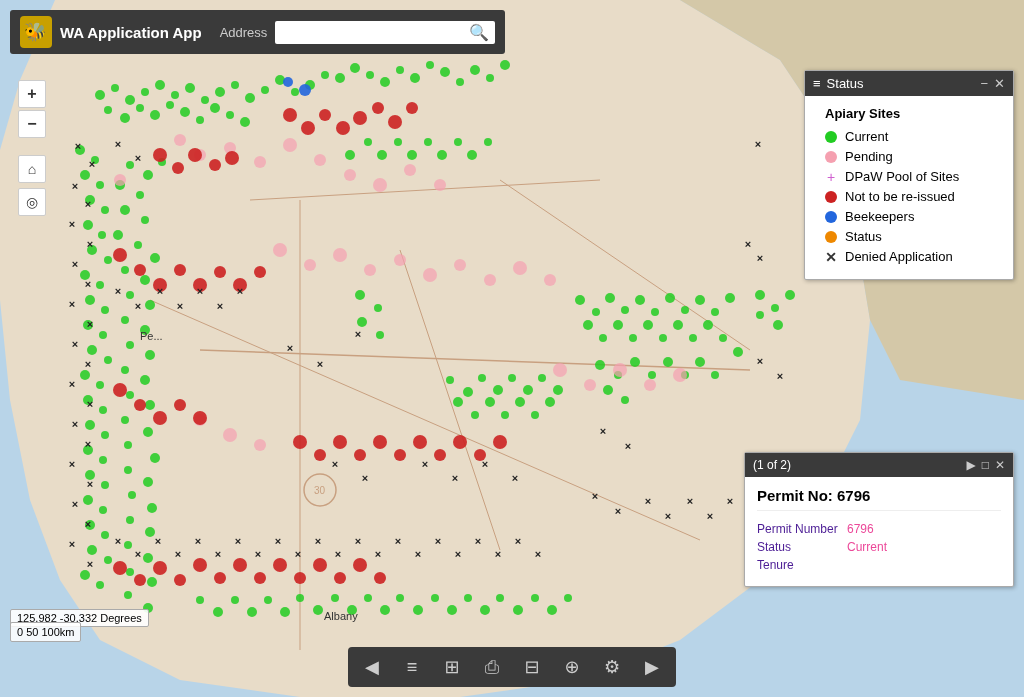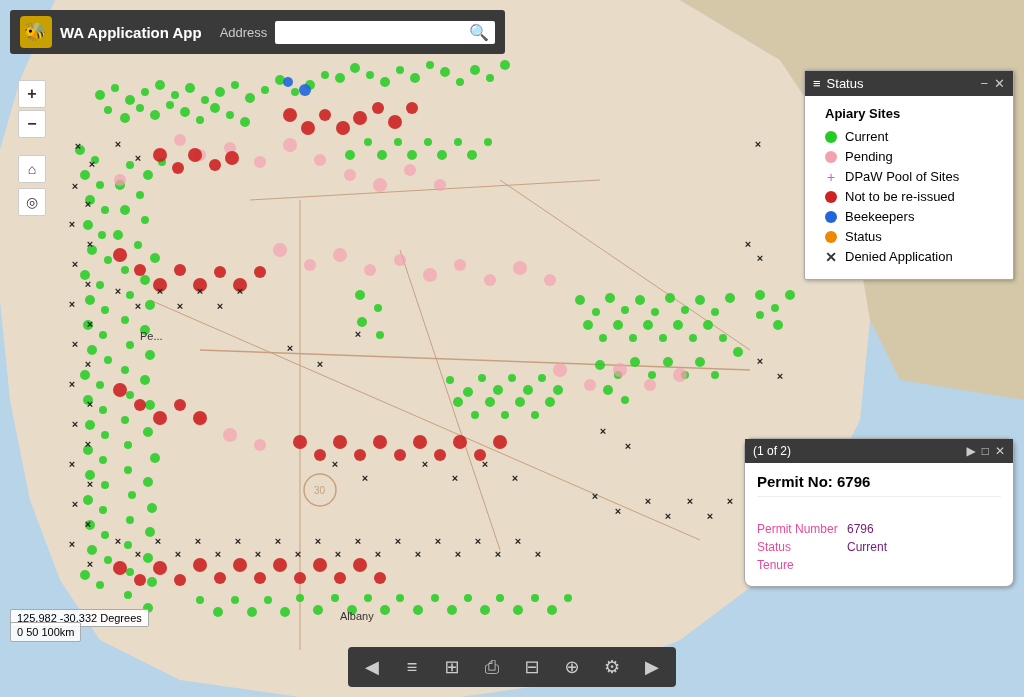--- a/index.html
+++ b/index.html
@@ -202,21 +202,21 @@
       flex-shrink: 0;
     }
 
     
     #popup-panel {
       position: absolute;
       bottom: 110px; right: 10px;
       width: 270px;
       background: white;
       border: 1px solid #aaa;
-      border-radius: 8px;
+      border-radius: 2px;
       z-index: 100;
       box-shadow: 1px 1px 4px rgba(0,0,0,0.3);
     }
 
     #popup-header {
       background: #3a3a3a;
       color: white;
       padding: 5px 8px;
       display: flex;
       align-items: center;
@@ -234,40 +234,40 @@
       color: #ccc;
     }
 
     #popup-body {
       padding: 10px 12px;
     }
 
     #popup-permit-no {
       font-size: 15px;
       font-weight: bold;
-      margin-bottom: 25px;
+      margin-bottom: 11px;
       padding-bottom: 6px;
       border-bottom: 1px solid #eee;
     }
 
     .popup-row {
       display: flex;
       font-size: 12px;
       margin-bottom: 4px;
       align-items: baseline;
     }
 
     .popup-label {
       width: 90px;
+      color: #4c1d95;
+      flex-shrink: 0;
+    }
+
+    .popup-value {
       color: #ec4899;
-      flex-shrink: 0;
-    }
-
-    .popup-value {
-      color: #701a75;
     }
 
     #popup-footer {
       padding: 6px 12px 8px;
       display: flex;
       justify-content: space-between;
       align-items: center;
     }
 
     #zoom-to-link {
@@ -325,21 +325,21 @@
       background: rgba(255,255,255,0.9);
       padding: 2px 6px;
       font-size: 11px;
       border: 1px solid #aaa;
       border-radius: 2px;
     }
 
     
     #albany-label {
       position: absolute;
-      bottom: 75px; left: 340px;
+      bottom: 75px; left: 324px;
       font-size: 11px;
       color: #333;
       z-index: 50;
     }
 
     
     #perth-label {
       position: absolute;
       top: 330px; left: 140px;
       font-size: 11px;

